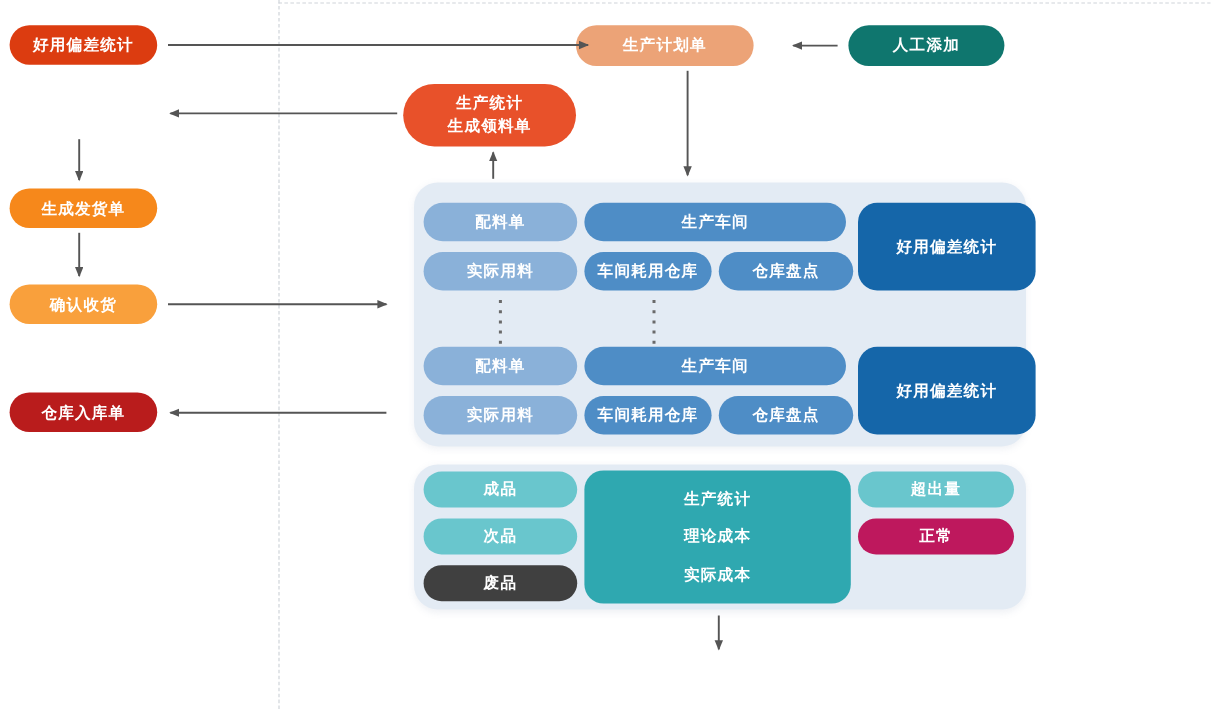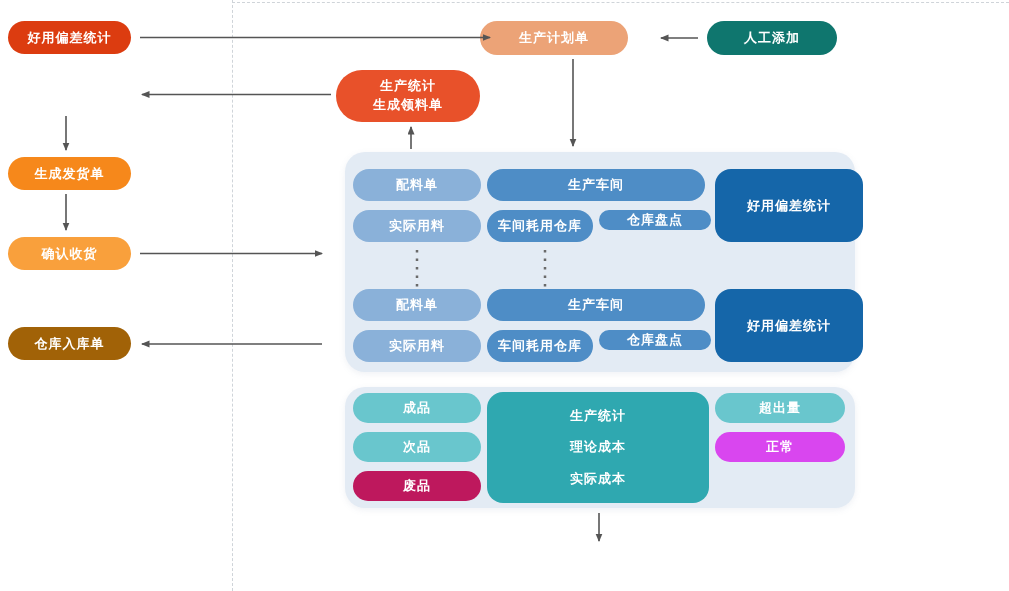--- a/index.html
+++ b/index.html
@@ -68,21 +68,21 @@
     box-shadow: 0 2px 6px rgba(120,140,170,0.12);
   }
   .panel-workshop { top: 152px; height: 220px; padding-left: 37px; }
   .panel-stats    { top: 387px; height: 121px; }
 
   .panel .node { position: absolute; }
 
   .wpill-light { left: 8px;  width: 128px; height: 32px; border-radius: 16px; }
   .wpill-wide  { left: 142px; width: 218px; height: 32px; border-radius: 16px; }
   .wpill-med1  { left: 142px; width: 106px; height: 32px; border-radius: 16px; }
-  .wpill-med2  { left: 254px; width: 112px; height: 20px; border-radius: 16px; }
+  .wpill-med2  { left: 254px; width: 112px; height: 32px; border-radius: 16px; }
   .w-stat      { left: 370px; width: 148px; height: 73px; border-radius: 16px; }
 
   .row-a1 { top: 17px; }
   .row-a2 { top: 58px; }
   .row-b1 { top: 137px; }
   .row-b2 { top: 178px; }
 
   .spill-left  { left: 8px;   width: 128px; height: 30px; border-radius: 15px; }
   .spill-right { left: 370px; width: 130px; height: 30px; border-radius: 15px; }
   .s-row1 { top: 6px; }
@@ -109,21 +109,21 @@
 <body>
 
 <div class="canvas">
 
   <div class="v-guide"></div>
   <div class="h-guide"></div>
 
   <div class="node pill-left n-demand" style="background: rgb(220, 60, 16);">好用偏差统计</div>
   <div class="node pill-left n-dispatch" style="background: rgb(246, 136, 27);">生成发货单</div>
   <div class="node pill-left n-confirm" style="background: rgb(249, 160, 60);">确认收货</div>
-  <div class="node pill-left n-instock" style="background: #a16207;">仓库入库单</div>
+  <div class="node pill-left n-instock" style="background: #b91c1c;">仓库入库单</div>
 
   <div class="node n-plan" style="background: rgb(236, 163, 119);">生产计划单</div>
   <div class="node n-manual" style="background: #0f766e; font-family: Liberation Serif, serif;">人工添加</div>
   <div class="node n-summary" style="background: rgb(232, 81, 42);">
     <span>生产统计</span>
     <span>生成领料单</span>
   </div>
 
   <div class="panel panel-workshop" style="background: rgb(227, 235, 244);">
 
@@ -138,28 +138,28 @@
     <div class="node wpill-wide  row-b1" style="background: rgb(78, 141, 198);">生产车间</div>
     <div class="node w-stat      row-b1" style="background: rgb(21, 102, 169);">好用偏差统计</div>
     <div class="node wpill-light row-b2" style="background: rgb(138, 177, 217);">实际用料</div>
     <div class="node wpill-med1  row-b2" style="background: rgb(78, 141, 198);">车间耗用仓库</div>
     <div class="node wpill-med2  row-b2" style="background: rgb(78, 141, 198);">仓库盘点</div>
   </div>
 
   <div class="panel panel-stats" style="background: rgb(227, 235, 244);">
     <div class="node spill-left s-row1" style="background: rgb(105, 198, 205);">成品</div>
     <div class="node spill-left s-row2" style="background: rgb(105, 198, 205);">次品</div>
-    <div class="node spill-left s-row3" style="background: #be185d;">废品</div>
+    <div class="node spill-left s-row3" style="background: #404040;">废品</div>
     <div class="node spill-right s-row1" style="background: rgb(105, 198, 205);">超出量</div>
     <div class="node s-center" style="background: rgb(47, 168, 176);">
       <span>生产统计</span>
       <span>理论成本</span>
       <span>实际成本</span>
     </div>
-    <div class="node spill-right s-row2" style="background: #d946ef;">正常</div>
+    <div class="node spill-right s-row2" style="background: #be185d;">正常</div>
   </div>
 
 
   <svg class="arrow-layer" width="1009" height="591" viewBox="0 0 1009 591" xmlns="http://www.w3.org/2000/svg">
     <defs>
       <marker id="ah" markerWidth="9" markerHeight="8" refX="7.5" refY="3.5" orient="auto" markerUnits="userSpaceOnUse">
         <path d="M0,0 L8.5,3.5 L0,7 Z" fill="#555555"></path>
       </marker>
     </defs>
     <line x1="140" y1="37.5" x2="490" y2="37.5" stroke="#555555" stroke-width="1.6" marker-end="url(#ah)"></line>

